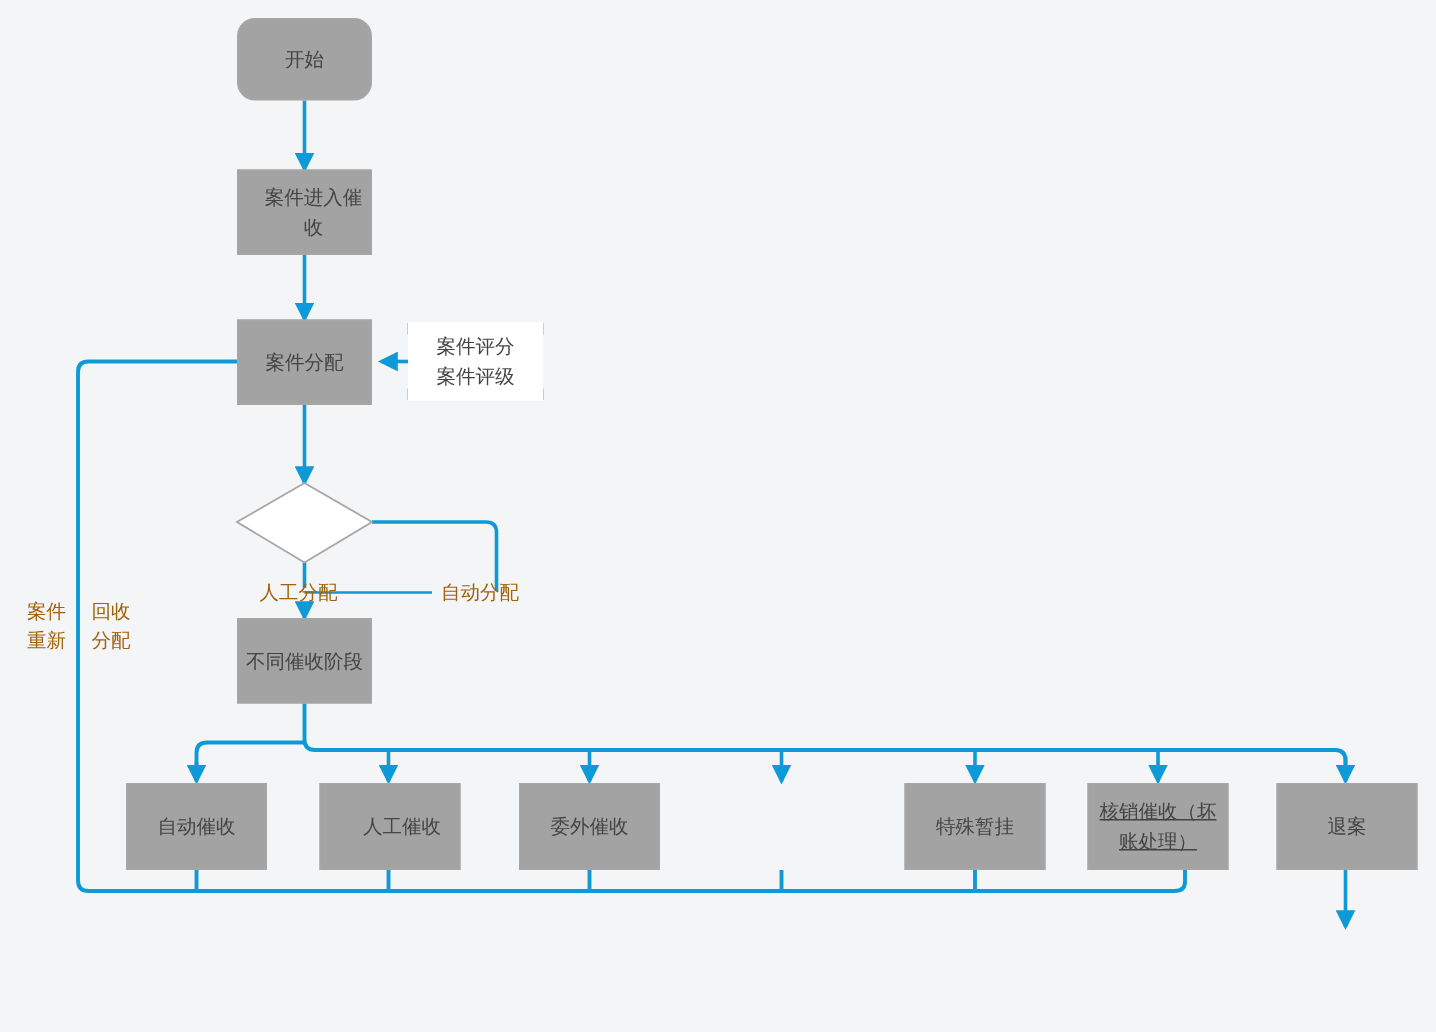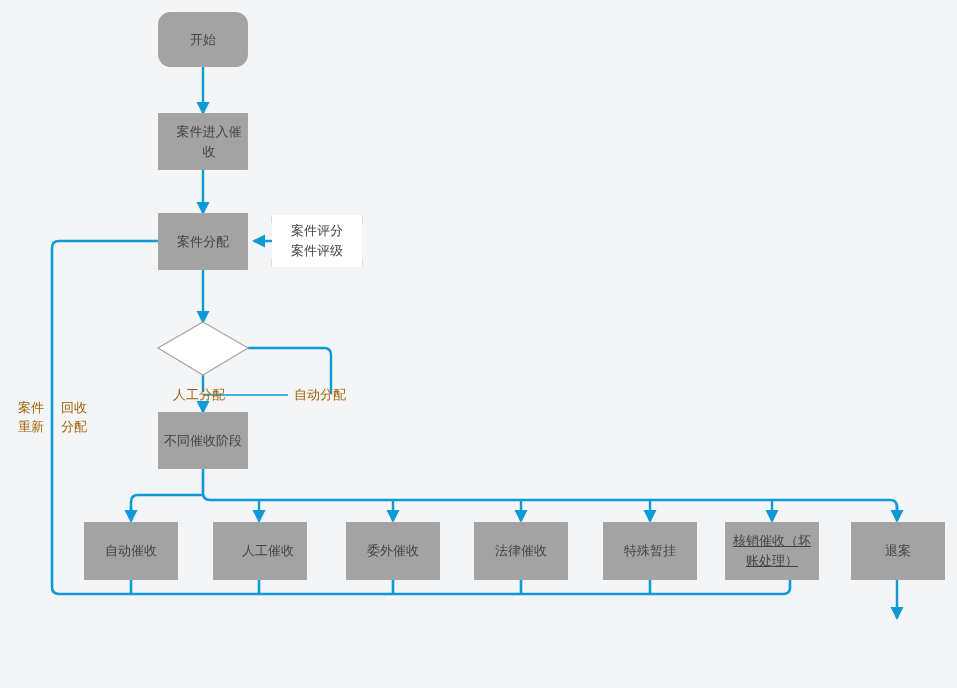--- a/index.html
+++ b/index.html
@@ -148,23 +148,20 @@
   </div>
 
   <div class="node" style="left:213px;top:522px;width:94px;height:58px;padding-left:16px;">
     <span class="node-label">人工催收</span>
   </div>
 
   <div class="node" style="left:346px;top:522px;width:94px;height:58px;">
     <span class="node-label">委外催收</span>
   </div>
 
-  <div class="node" style="left:474px;top:522px;width:94px;height:58px;">
-    <span class="node-label">法律催收</span>
-  </div>
 
   <div class="node" style="left:603px;top:522px;width:94px;height:58px;">
     <span class="node-label">特殊暂挂</span>
   </div>
 
   <div class="node" style="left:725px;top:522px;width:94px;height:58px;text-decoration:underline;">
     <span class="node-label">核销催收（坏
 账处理）</span>
   </div>
 

